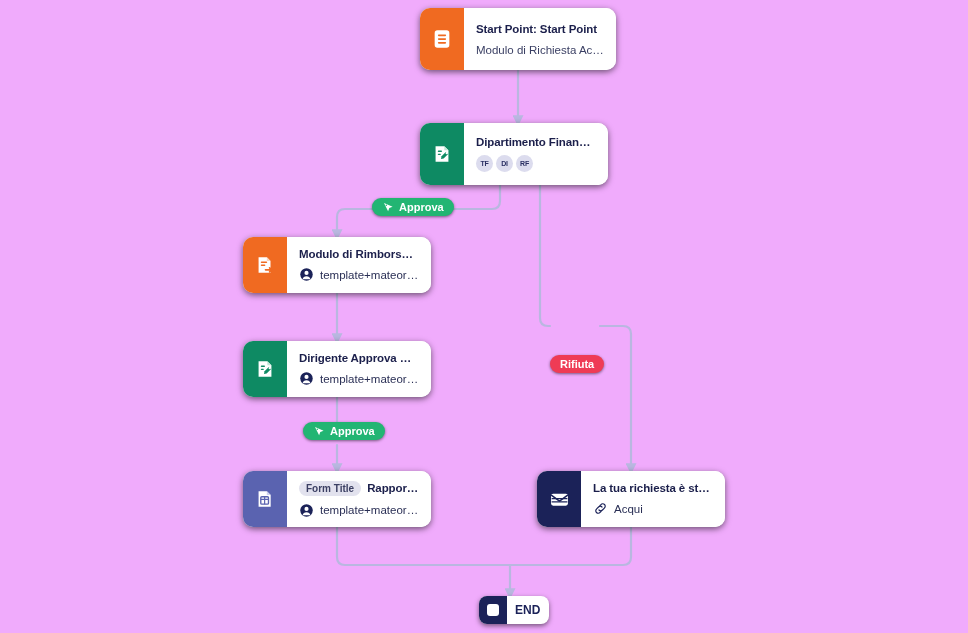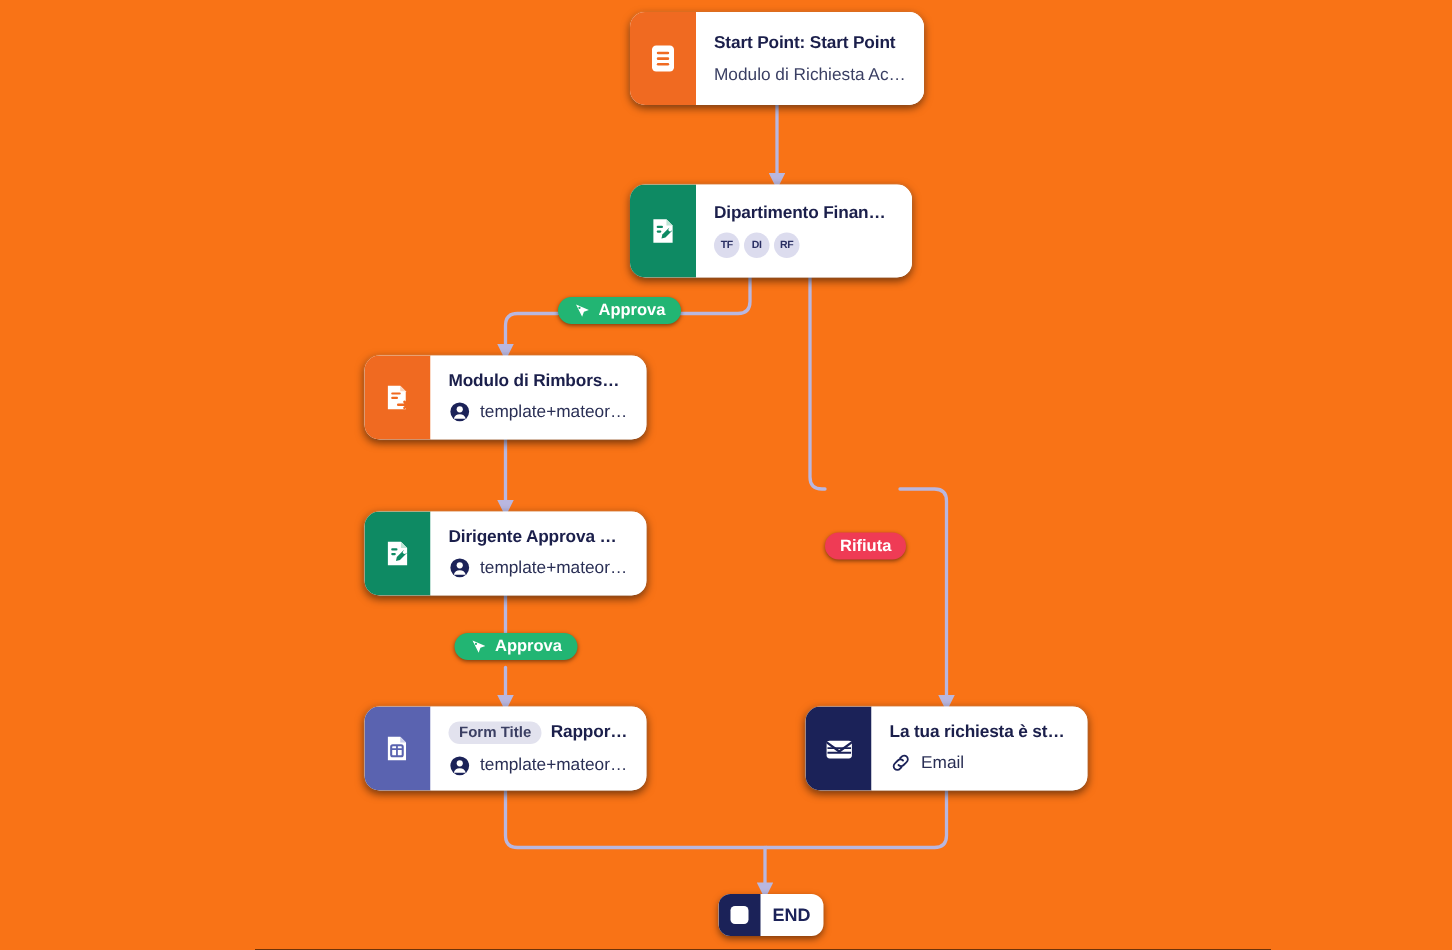--- a/index.html
+++ b/index.html
@@ -8,21 +8,21 @@
     background: #000000;
   }
   body {
     font-family: "Liberation Sans", sans-serif;
     -webkit-font-smoothing: antialiased;
   }
   #canvas {
     position: relative;
     width: 968px;
     height: 633px;
-    background: #f97316;
+    background: #f0abfc;
     overflow: hidden;
   }
   #edge-layer {
     position: absolute;
     left: 0;
     top: 0;
     width: 968px;
     height: 633px;
     pointer-events: none;
   }
@@ -346,21 +346,21 @@
     </div>
     <div class="body">
       <div class="title">La tua richiesta è stata rifiuta...</div>
       <div class="sub-row">
         <span>
           <svg width="15" height="15" viewBox="0 0 24 24" aria-hidden="true">
             <path d="M9.6 14.4a3.9 3.9 0 0 0 5.5 0l3.1-3.1a3.9 3.9 0 1 0-5.5-5.5l-1.4 1.4" fill="none" stroke="#1b2258" stroke-width="1.9" stroke-linecap="round"></path>
             <path d="M14.4 9.6a3.9 3.9 0 0 0-5.5 0l-3.1 3.1a3.9 3.9 0 1 0 5.5 5.5l1.4-1.4" fill="none" stroke="#1b2258" stroke-width="1.9" stroke-linecap="round"></path>
           </svg>
         </span>
-        <span class="subtitle">Email</span>
+        <span class="subtitle">Acqui</span>
       </div>
     </div>
   </div>
 
   <div class="edge-label approve" style="left:372px; top:198px;">
     <span>
       <svg width="12" height="12" viewBox="0 0 24 24" aria-hidden="true">
         <path d="M4 4l8.2 16.4 2.4-6.6 6.6-2.4z" fill="#ffffff"></path>
         <circle cx="8.6" cy="8.6" r="1.5" fill="#22b573"></circle>
       </svg>

